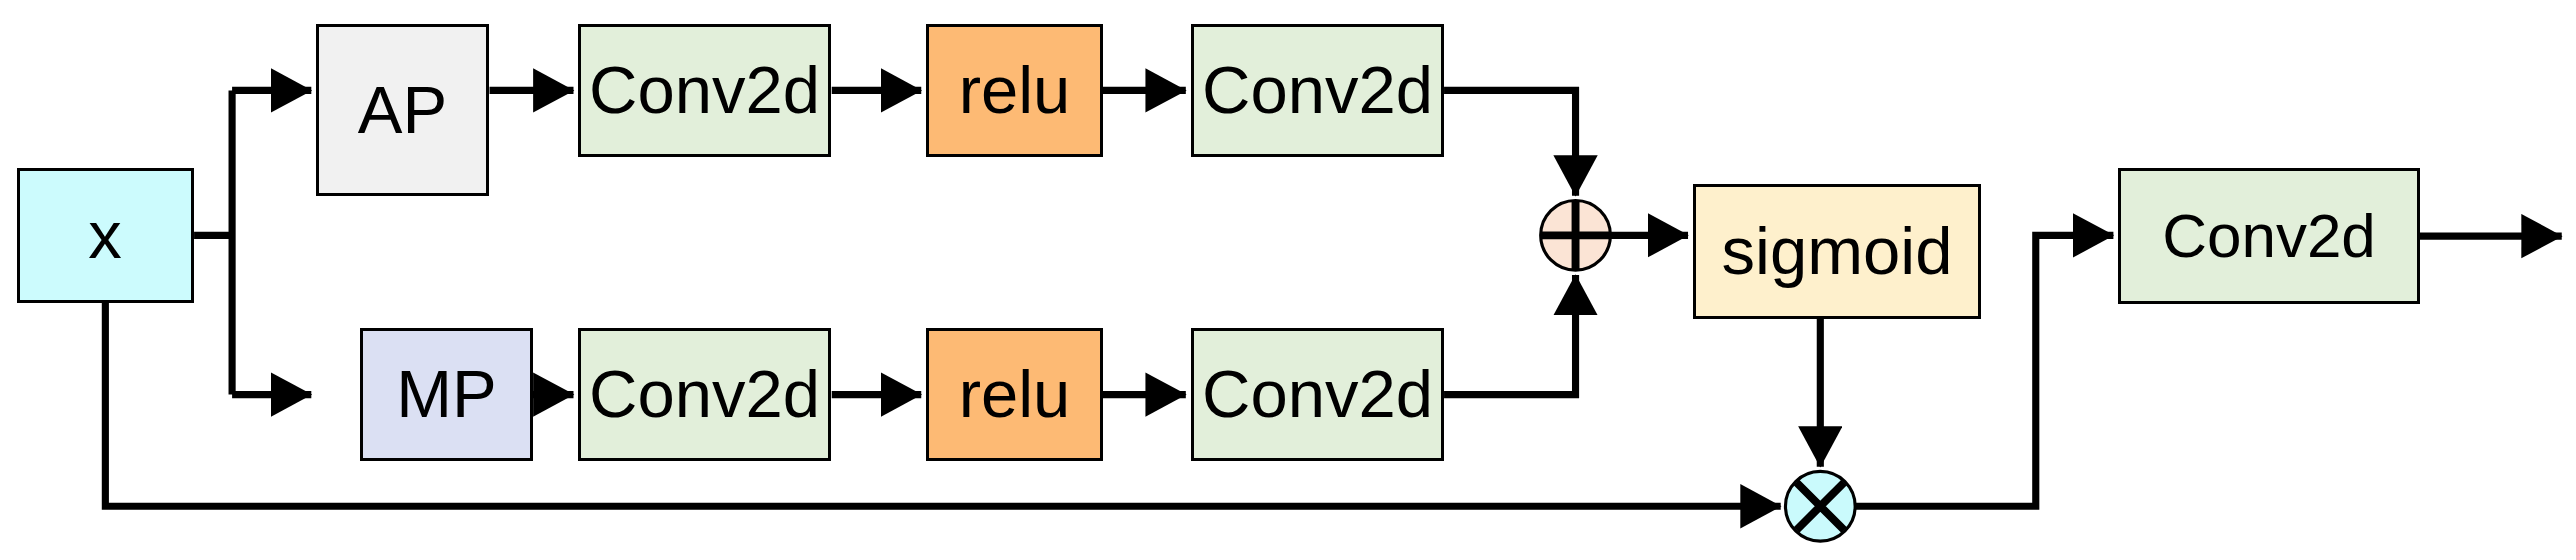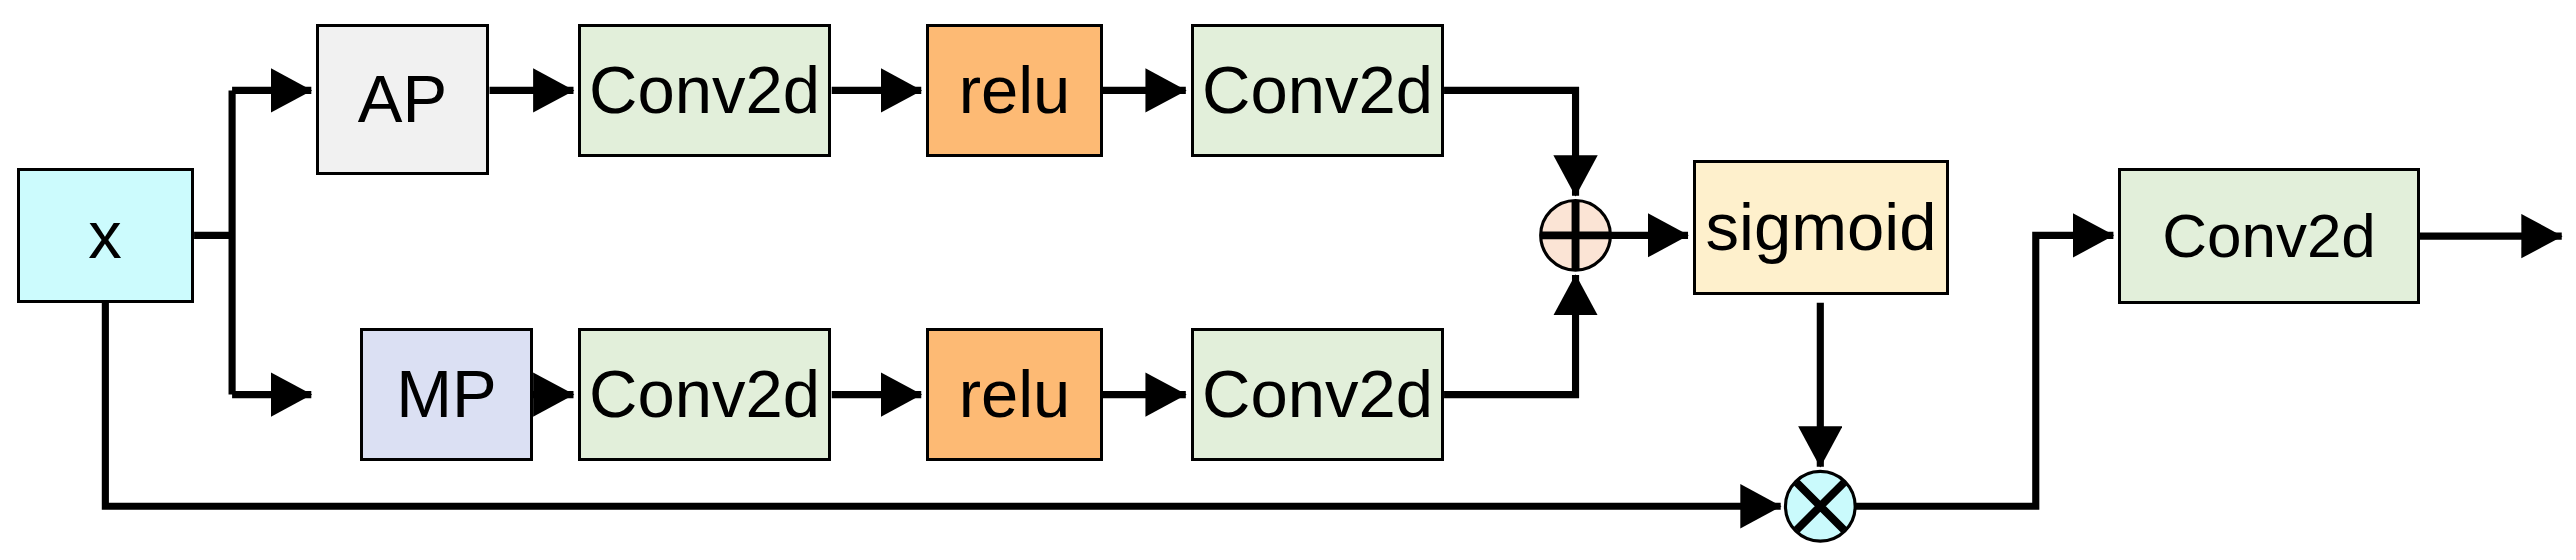--- a/index.html
+++ b/index.html
@@ -38,29 +38,29 @@
   
   .fill-input    { background: #CCFBFD; }
   .fill-avgpool  { background: #F1F1F1; }
   .fill-maxpool  { background: #DBE0F3; }
   .fill-conv     { background: #E2EFDA; text-align: right; }
   .fill-relu     { background: #fdba74; }
   .fill-sigmoid  { background: #FEF0CC; }
 
   
   .n-input   { left: 16.6px;   top: 168px; width: 177px; height: 135px; }
-  .n-ap      { left: 316px;  top: 24px;  width: 173px; height: 151px; }
+  .n-ap      { left: 316px;  top: 24px;  width: 173px; height: 172px; }
   .n-conv-t1 { left: 578px;  top: 24px;  width: 253px; height: 133px; }
   .n-relu-t  { left: 926px; top: 24px;  width: 177px; height: 133px; }
   .n-conv-t2 { left: 1191px; top: 24px;  width: 253px; height: 133px; }
   .n-mp      { left: 316px;  top: 328px; width: 173px; height: 133px; margin-left: 44px; }
   .n-conv-b1 { left: 578px;  top: 328px; width: 253px; height: 133px; }
   .n-relu-b  { left: 926px; top: 328px; width: 177px; height: 133px; }
   .n-conv-b2 { left: 1191px; top: 328px; width: 253px; height: 133px; }
-  .n-sigmoid { left: 1693px; top: 160px; width: 256px; height: 135px; }
+  .n-sigmoid { left: 1693px; top: 184px; width: 288px; height: 135px; }
   .n-conv1x1 { left: 2118px; top: 168px; width: 302px; height: 136px; font-size: 62px; }
 </style>
 </head>
 <body>
 
 <div class="canvas">
 
   <svg class="layer" viewBox="0 0 3252 708">
     <defs>
       <marker id="ah" markerUnits="userSpaceOnUse" markerWidth="54" markerHeight="58" refX="51" refY="28" orient="auto">

